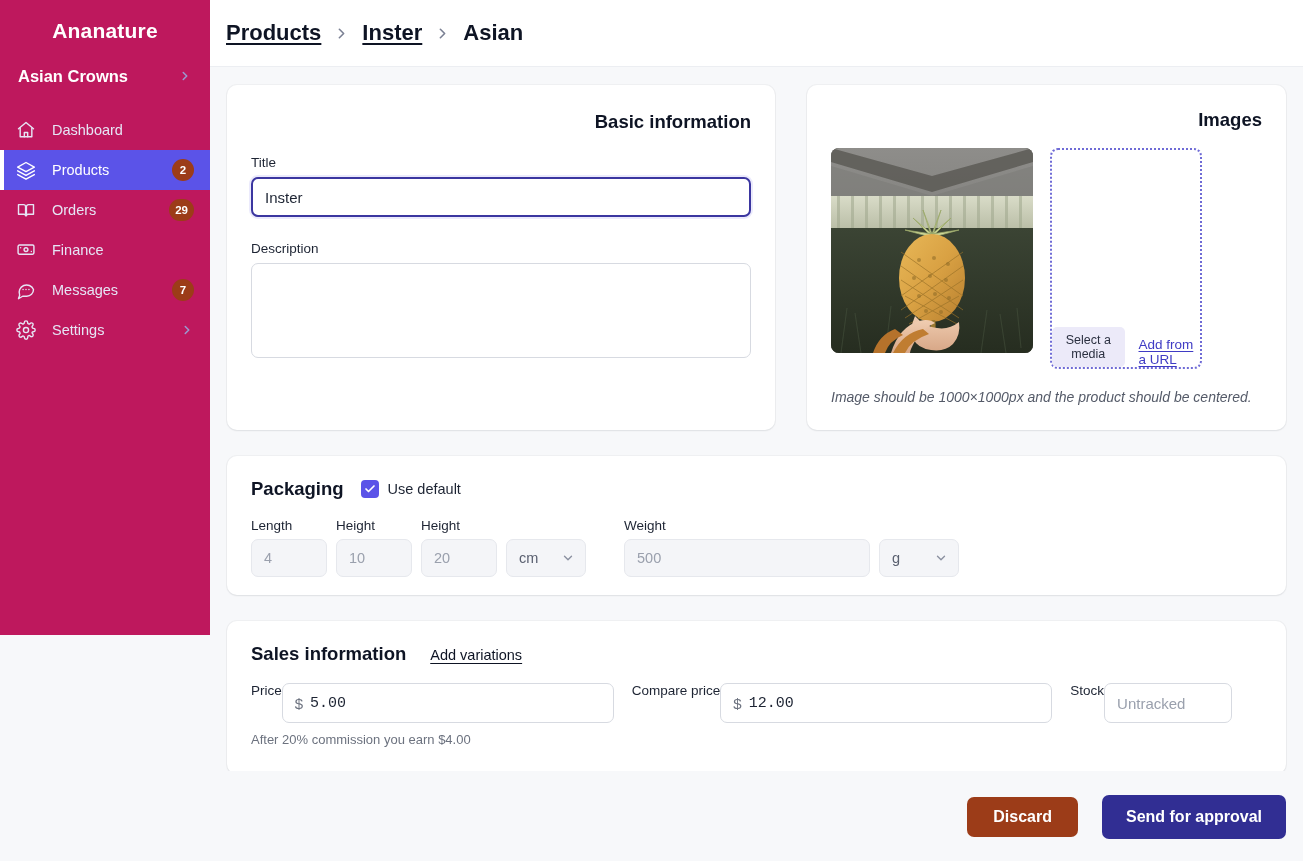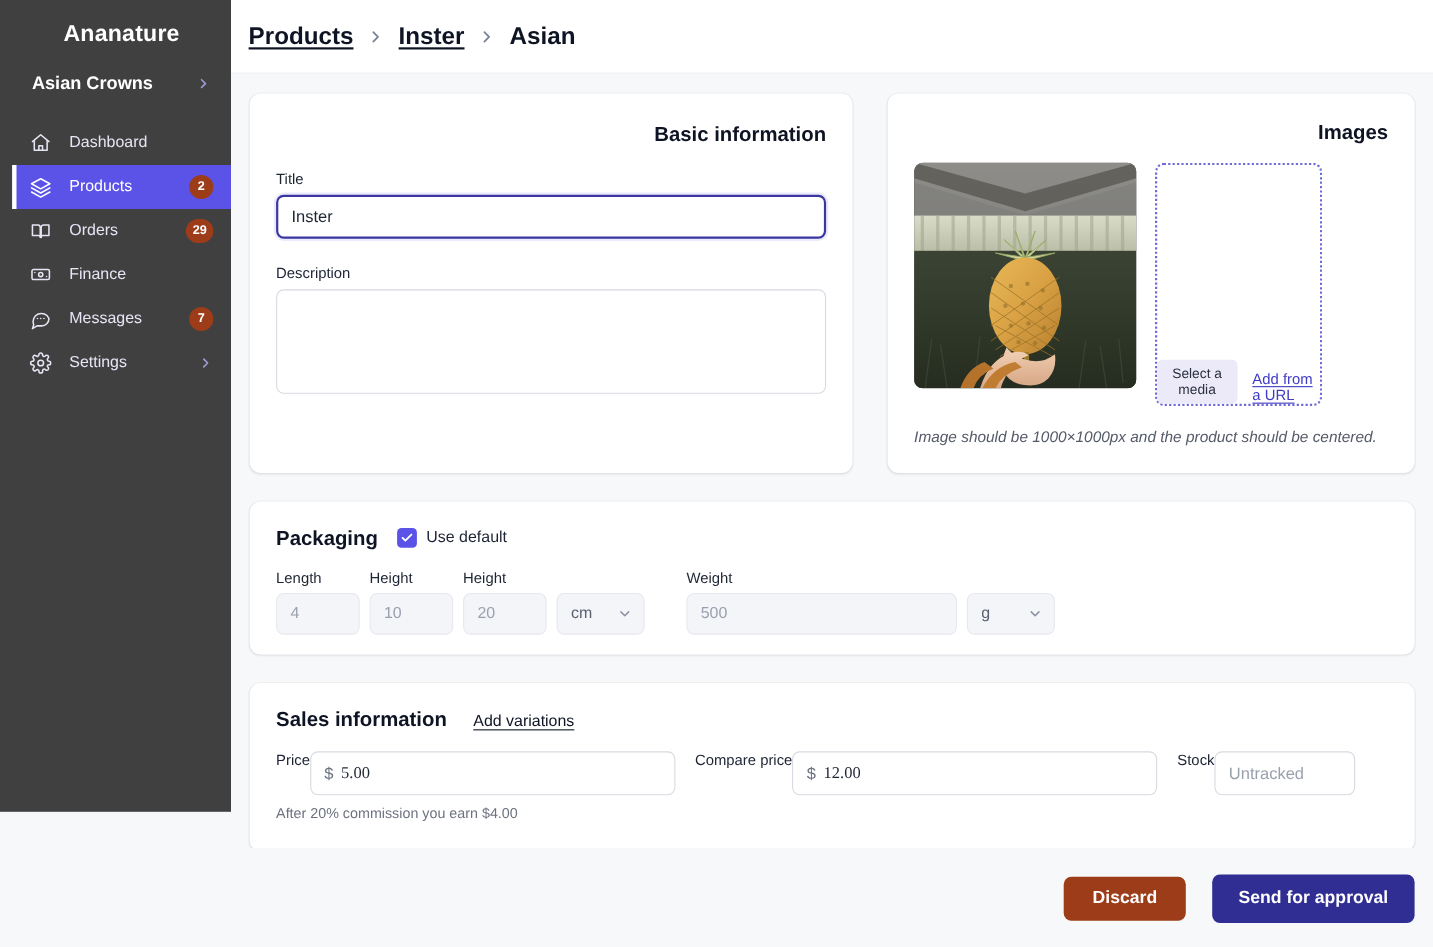--- a/index.html
+++ b/index.html
@@ -6,25 +6,24 @@
   html, body {
     width: 1303px; height: 861px;
     font-family: "Liberation Sans", sans-serif;
     background: #f7f8fa;
     overflow: hidden;
   }
   .app { display: flex; width: 1303px; height: 861px; }
 
   
   .sidebar {
-    width: 210px; height: 738px;
-    background: #404040;
+    width: 210px; height: 635px;
+    background: #be185d;
     flex: 0 0 210px;
     position: relative;
-    padding-left: 11px;
   }
   .brand {
     color: #ffffff;
     font-size: 21px; font-weight: bold;
     text-align: center;
     padding: 19px 0 0 0;
     letter-spacing: .2px;
   }
   .store-row {
     display: flex; align-items: center; justify-content: space-between;
@@ -191,21 +190,21 @@
   .sf { display: flex; flex-direction: row; }
   .money {
     display: flex; align-items: center;
     height: 40px; border: 1px solid #d7dae1; border-radius: 7px;
     background: #ffffff; padding: 0 12px;
   }
   .money .cur { color: #6c727f; font-size: 15px; margin-right: 7px; }
   .money input {
     border: none; outline: none; flex: 1;
     font-size: 15px; color: #1d2433; background: transparent;
-    font-family: Liberation Serif, serif; width: 100%;
+    font-family: Liberation Mono, monospace; width: 100%;
   }
   .w-price { width: 332px; }
   .w-compare { width: 332px; }
   .w-stock { width: 128px; }
   .helper { font-size: 13px; color: #6c727f; margin-top: 9px; }
 
   
   .footer {
     display: flex; justify-content: flex-end; align-items: center; gap: 24px;
     padding: 24px 17px 22px 17px;

